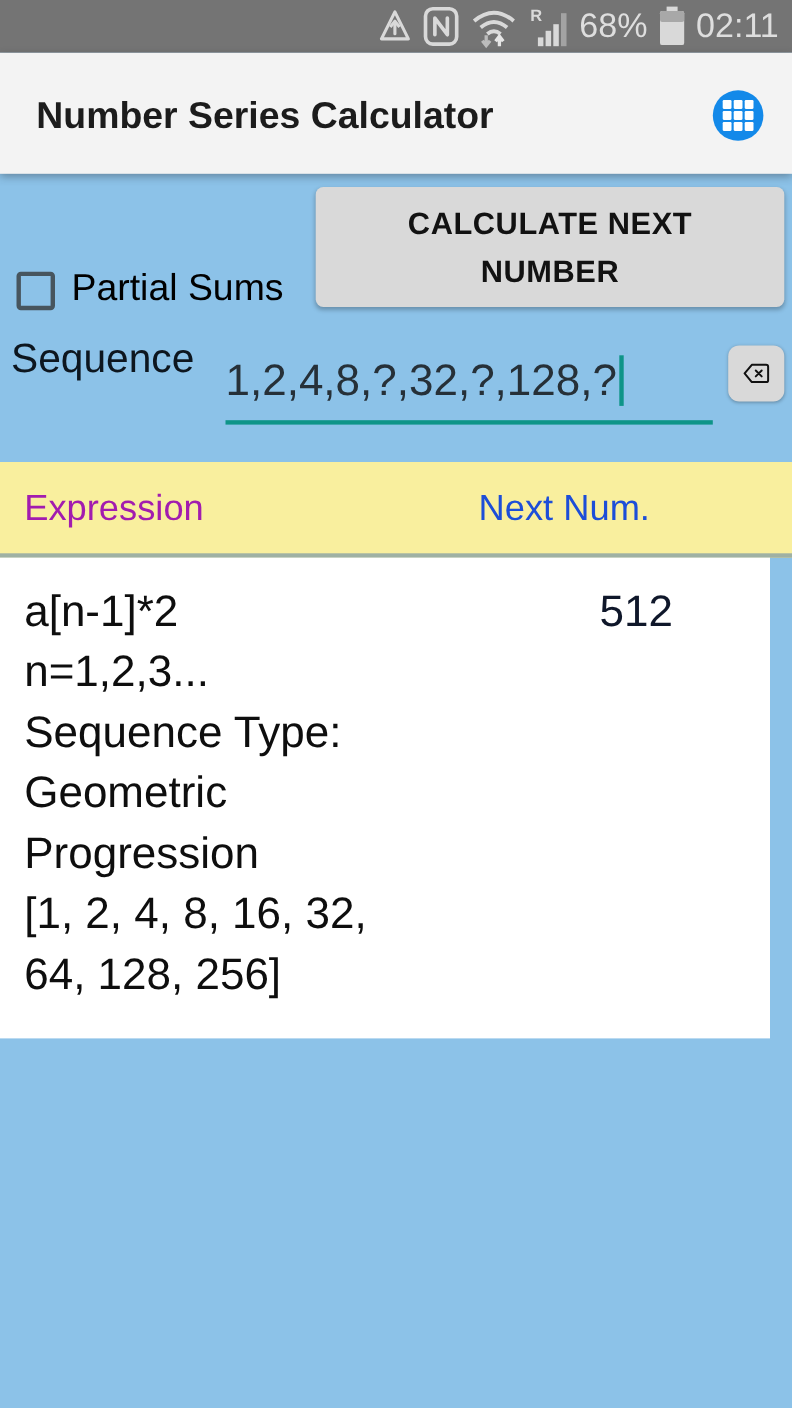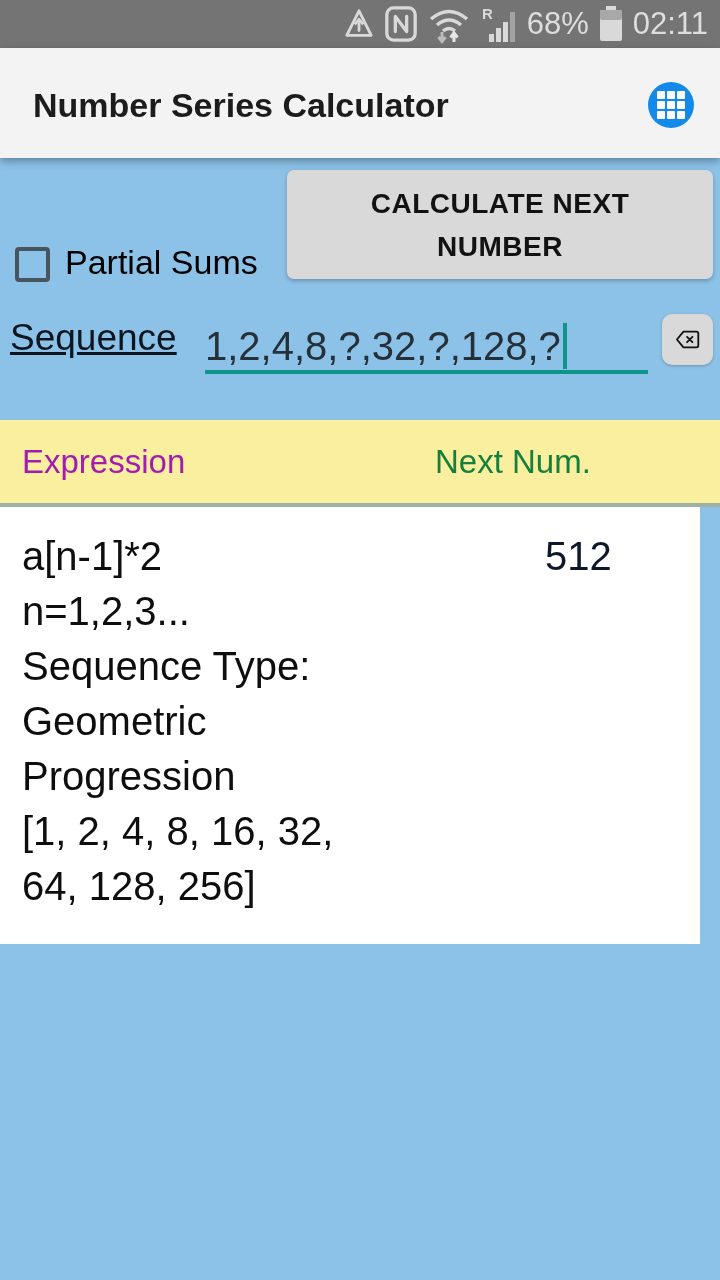--- a/index.html
+++ b/index.html
@@ -46,41 +46,41 @@
   }
   .chk-row{
     position:absolute;left:15px;top:240px;height:42px;
     display:flex;align-items:flex-end;gap:15px;cursor:pointer;
   }
   .chk-box{
     width:35px;height:35px;border:4px solid #47555e;border-radius:4px;
     background:transparent;
   }
   .chk-label{font-size:34px;color:#000;}
-  .seq-label{position:absolute;left:10px;top:317px;font-size:37px;color:#0d161f;text-decoration:underline;}
+  .seq-label{position:absolute;left:10px;top:305px;font-size:37px;color:#0d161f;}
   .seq-input{
     position:absolute;left:205px;top:322px;width:443px;
-    border-bottom:4px solid #0e9488;
+    border-bottom:4px solid #0e9488;padding-bottom:12px;
     display:flex;align-items:center;cursor:text;
   }
   .seq-text{font-size:40px;line-height:48px;color:#263038;white-space:nowrap;}
   .seq-cursor{display:inline-block;width:4px;height:46px;background:#0e9488;margin-left:2px;}
   .backspace-btn{
     position:absolute;left:662px;top:314px;width:51px;height:51px;
     background:#d9d9d9;border:none;border-radius:10px;
     display:flex;align-items:center;justify-content:center;
     box-shadow:0 1px 3px rgba(0,0,0,.25);cursor:pointer;
   }
   
   .res-header{
     position:absolute;left:0;top:420px;width:720px;height:87px;
     background:#f9ef9e;border-bottom:4px solid #9fb1a4;
   }
   .res-header .col-exp{position:absolute;left:22px;top:0;line-height:83px;font-size:33px;color:#a21caf;}
-  .res-header .col-next{position:absolute;left:435px;top:0;line-height:83px;font-size:33px;color:#15803d;}
+  .res-header .col-next{position:absolute;left:435px;top:0;line-height:83px;font-size:33px;color:#1d4ed8;}
   
   .res-list{
     position:absolute;left:0;top:507px;width:700px;height:437px;
     background:#ffffff;
   }
   .res-row{position:relative;width:100%;height:100%;cursor:pointer;}
   .res-expr{
     position:absolute;left:22px;top:22px;width:510px;
     font-size:40px;line-height:55px;color:#0e0e0e;white-space:pre-line;
   }

